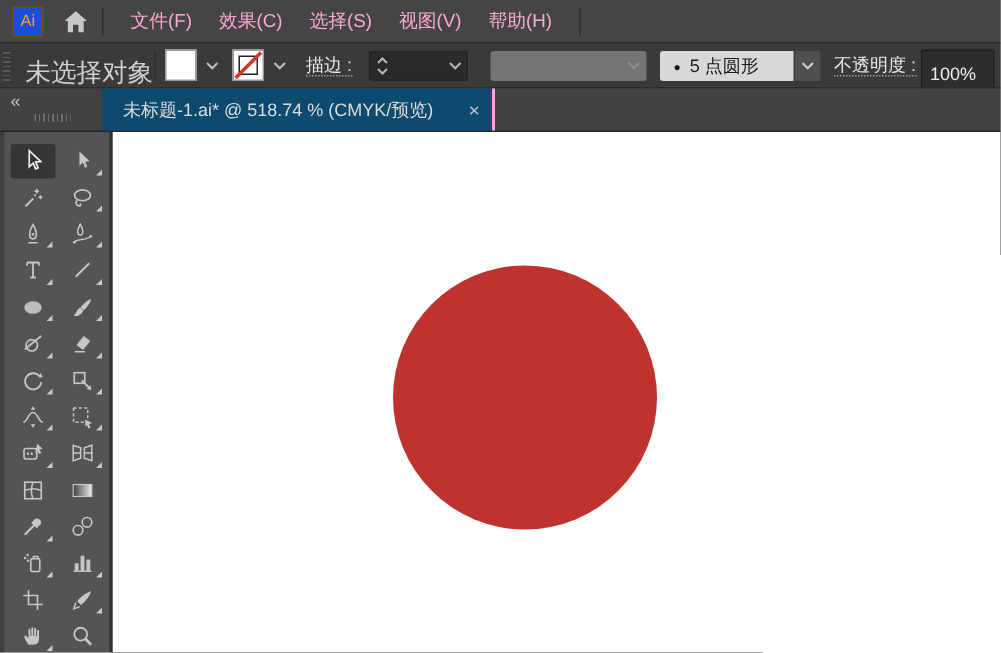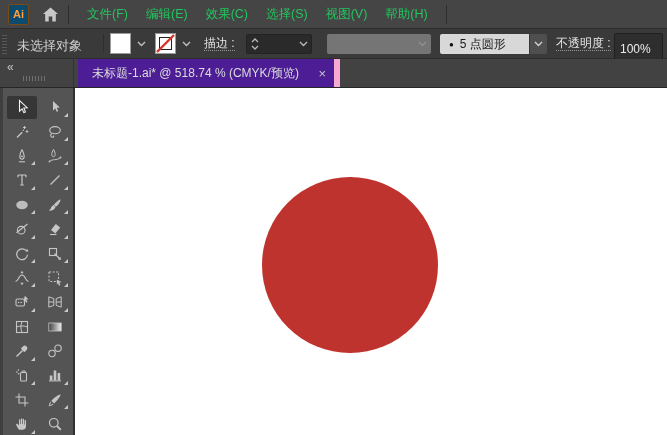--- a/index.html
+++ b/index.html
@@ -2,31 +2,31 @@
 <html><head>
 <meta charset="utf-8">
 <style>
   *{margin:0;padding:0;box-sizing:border-box}
   html,body{width:667px;height:435px;overflow:hidden}
   body{font-family:"Liberation Sans","DejaVu Sans",sans-serif;background:#3a3a3a}
   .app{width:667px;height:435px;position:relative;background:#3a3a3a}
 
   
   .menubar{height:29px;background:#454545;border-bottom:1px solid #2d2d2d;display:flex;align-items:center;padding-left:8px}
-  .logo{width:21px;height:21px;background:#0c4a6e;border:1px solid #7a4a12;border-radius:2px;color:#ff9e3d;
-        font-size:11px;font-weight:bold;display:flex;align-items:center;justify-content:center;flex:0 0 auto}
+  .logo{width:21px;height:21px;background:#1d4ed8;border:1px solid #7a4a12;border-radius:2px;color:#ff9e3d;
+        font-size:11px;font-weight:normal;display:flex;align-items:center;justify-content:center;flex:0 0 auto}
   .home{margin-left:13px;display:flex;align-items:center}
   .vsep{width:1px;height:19px;background:#2e2e2e;margin:0 9px;flex:0 0 auto}
-  .menu-item{color:#22c55e;font-size:12.5px;padding:0 9px;height:100%;display:flex;align-items:center;white-space:nowrap}
+  .menu-item{color:#f9a8d4;font-size:12.5px;padding:0 9px;height:100%;display:flex;align-items:center;white-space:nowrap}
 
   
   .controlbar{height:30px;background:#3a3a3a;border-bottom:1px solid #2d2d2d;position:relative}
   .cb-grip{position:absolute;left:2px;top:4px;width:5px;height:21px;
            background:repeating-linear-gradient(0deg,#5a5a5a 0 1px,#383838 1px 3px)}
-  .status{position:absolute;left:17px;top:8px;font-size:13px;color:#cfcfcf;white-space:nowrap}
+  .status{position:absolute;left:17px;top:8px;font-size:17px;color:#cfcfcf;white-space:nowrap}
   .cb-sep{position:absolute;left:103px;top:5px;width:1px;height:19px;background:#2e2e2e}
   .swatch{position:absolute;top:4px;width:21px;height:21px;background:#fff;border:1px solid #9a9a9a}
   .fill-swatch{left:110px}
   .stroke-swatch{left:155px}
   .chev-btn{position:absolute;top:4px;width:16px;height:21px;display:flex;align-items:center;justify-content:center}
   .dotted-label{position:absolute;top:8px;font-size:12px;color:#e5e5e5;border-bottom:1px dotted #979797;
                 line-height:13px;white-space:nowrap}
   .weight-combo{position:absolute;left:246px;top:5px;width:66px;height:20px;background:#2a2a2a;border:1px solid #232323;
                 border-radius:2px;display:flex;align-items:center}
   .stepper{width:15px;height:100%;display:flex;flex-direction:column;align-items:center;justify-content:center;gap:2px}
@@ -44,21 +44,21 @@
   .stroke-label{left:204px}
   .opacity-input{position:absolute;left:614px;top:4px;width:49px;height:32px;background:#2e2e2e;border:1px solid #202020;
                  border-radius:2px;color:#ececec;font-size:12px;display:flex;align-items:center;padding-left:5px}
 
   
   .tabbar{height:29px;background:#424242;border-bottom:1px solid #262626;position:relative}
   .collapse{position:absolute;left:7px;top:1px;color:#c8c8c8;font-size:12px;letter-spacing:-1px}
   .tab-grip{position:absolute;left:23px;top:17px;width:24px;height:5px;
             background:repeating-linear-gradient(90deg,#707070 0 1px,transparent 1px 3px)}
   .tab-vline{position:absolute;left:73px;top:0;width:1px;height:28px;background:#323232}
-  .doc-tab{position:absolute;left:78px;top:0;height:28px;width:262px;background:#4c1d95;border-right:6px solid #f9a8d4;
+  .doc-tab{position:absolute;left:68px;top:0;height:28px;width:262px;background:#0c4a6e;border-right:2px solid #f9a8d4;
            display:flex;align-items:center}
   .tab-title{font-size:12px;color:#dcdcdc;padding-left:14px;white-space:nowrap}
   .tab-close{margin-left:auto;margin-right:8px;color:#c6c6c6;font-size:13px;line-height:13px}
 
   
   .workspace{position:relative;width:667px;height:347px;background:#fff;overflow:hidden}
   .canvas-svg{position:absolute;left:0;top:0;display:block}
   .toolbar{position:absolute;left:0;top:0;width:75px;height:100%;background:#545454;
            border-left:3px solid #3f3f3f;border-right:2px solid #303030;padding-top:7px}
   .tools{display:grid;grid-template-columns:33px 33px;grid-auto-rows:24.4px;justify-items:center;align-items:center;margin-left:2px}
@@ -77,21 +77,20 @@
     <div class="logo">
         <span>Ai</span>
       </div>
     <div class="home">
       <svg width="17" height="15" viewBox="0 0 17 15">
         <path d="M8.5 0.5 L16 7 H13.8 V14.5 H10.3 V9.5 H6.7 V14.5 H3.2 V7 H1 Z" fill="#c8c8c8"></path>
       </svg>
     </div>
     <div class="vsep"></div>
     <div class="menu-item">文件(F)</div>
-    <div class="menu-item">编辑(E)</div>
     <div class="menu-item">效果(C)</div>
     <div class="menu-item">选择(S)</div>
     <div class="menu-item">视图(V)</div>
     <div class="menu-item">帮助(H)</div>
     <div class="vsep"></div>
   </div>
 
   <div class="controlbar">
     <div class="cb-grip"></div>
     <div class="status">未选择对象</div>

